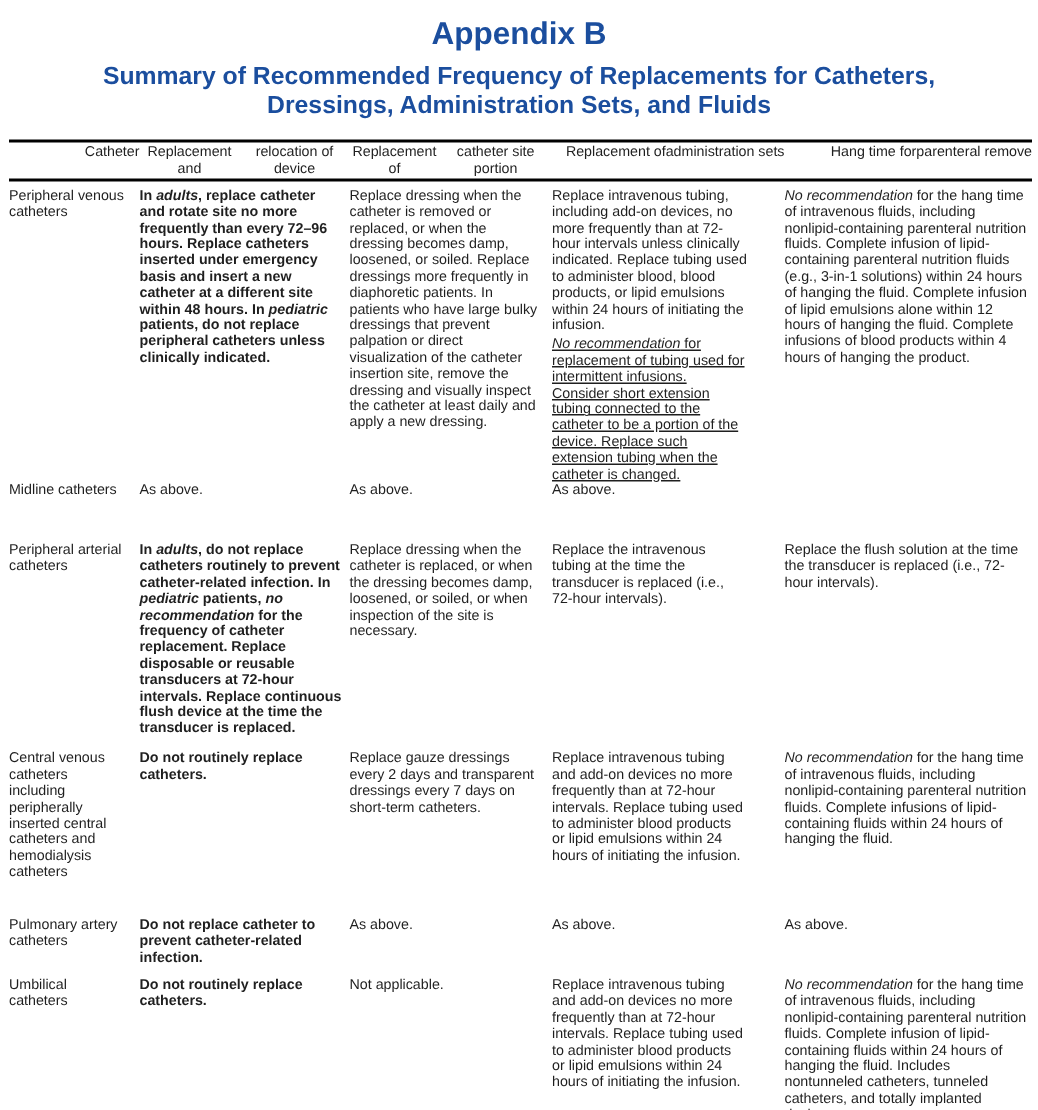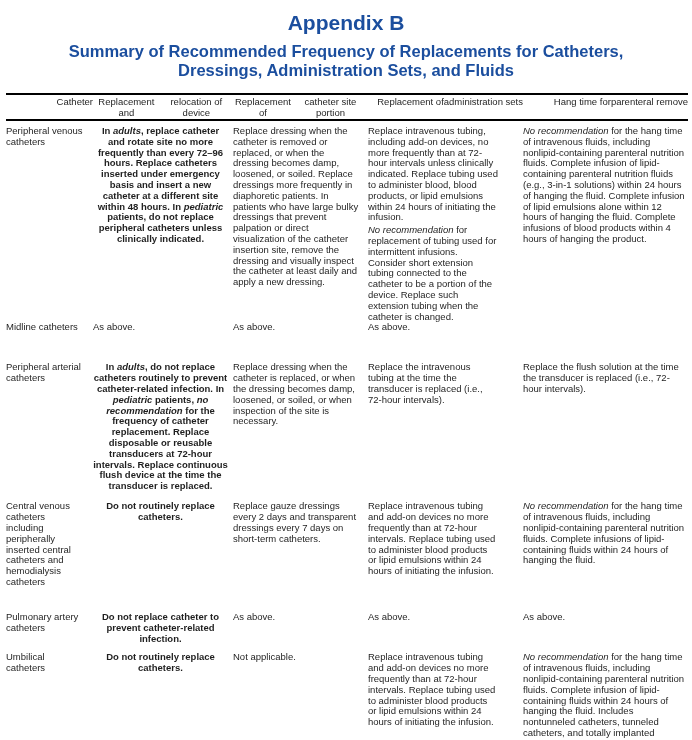--- a/index.html
+++ b/index.html
@@ -68,26 +68,26 @@
   .r3{min-height:139px;}
   .r4{min-height:111px;}
   .r5{min-height:40px;}
   .r6{min-height:105px;}
   .cell{
     font-size:9.5px;
     line-height:10.8px;
     box-sizing:border-box;
   }
   .c1{padding-right:8px;}
-  .c2{padding-right:5px;text-align:center;}
+  .c2{padding-right:5px;}
   .c3{padding-right:8px;}
   .c4{padding-right:25px;}
   .c5{padding-right:1px;}
   .para{margin:0;}
-  .para + .para{margin-top:2px;}
+  .para + .para{margin-top:2px;text-decoration:underline;}
   span.b{font-weight:bold;}
   span.i{font-style:italic;}
   span.bi{font-weight:bold;font-style:italic;}
 </style>
 </head>
 <body>
 
 <div class="page">
   <h1 class="title">Appendix B</h1>
   <h2 class="subtitle">Summary of Recommended Frequency of Replacements for Catheters, Dressings, Administration Sets, and Fluids</h2>

